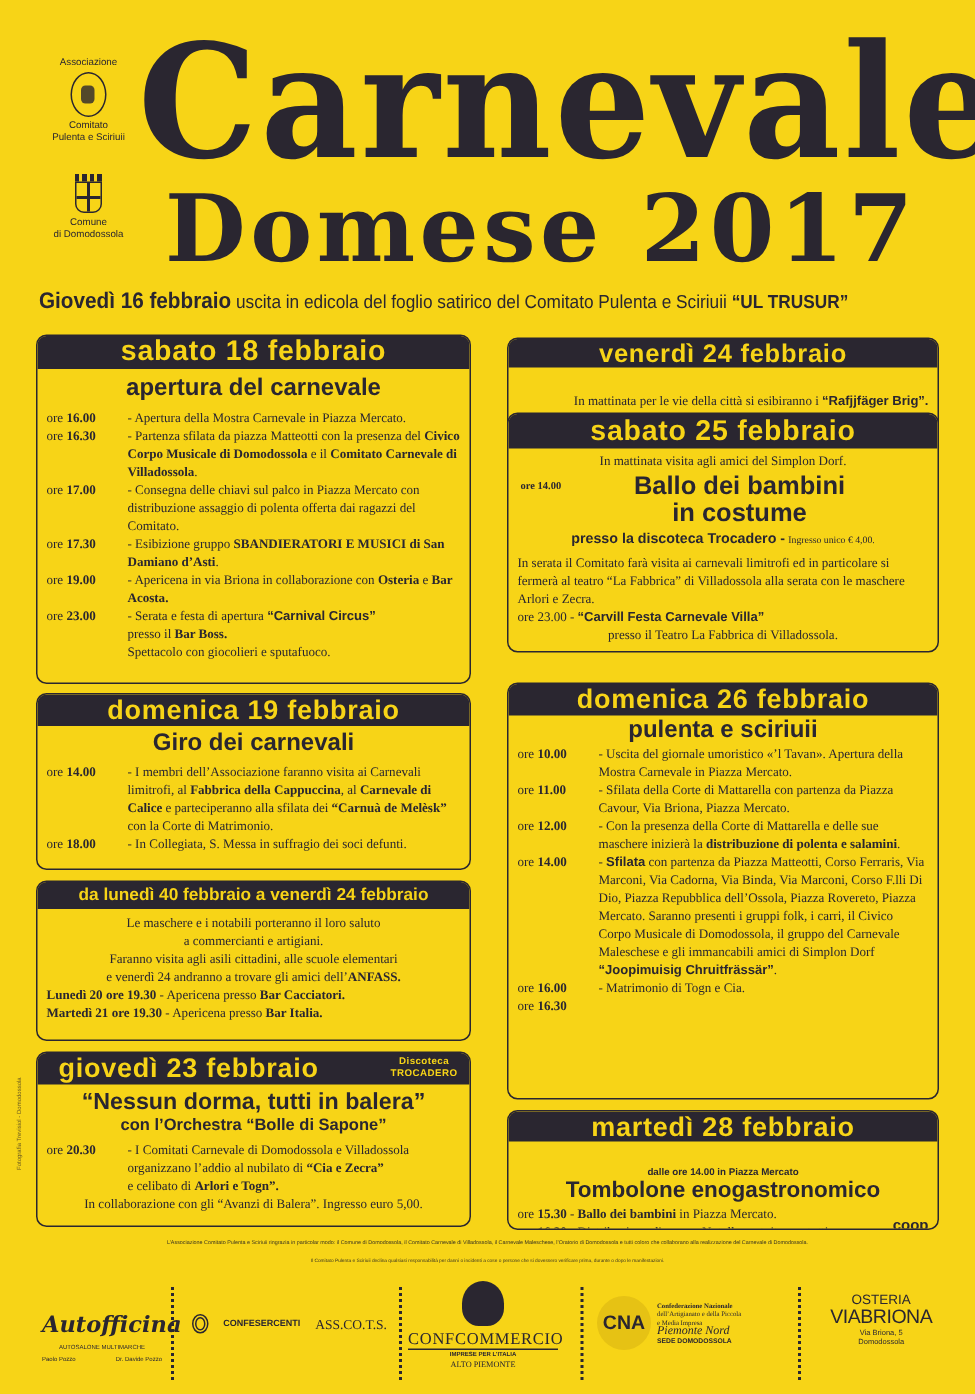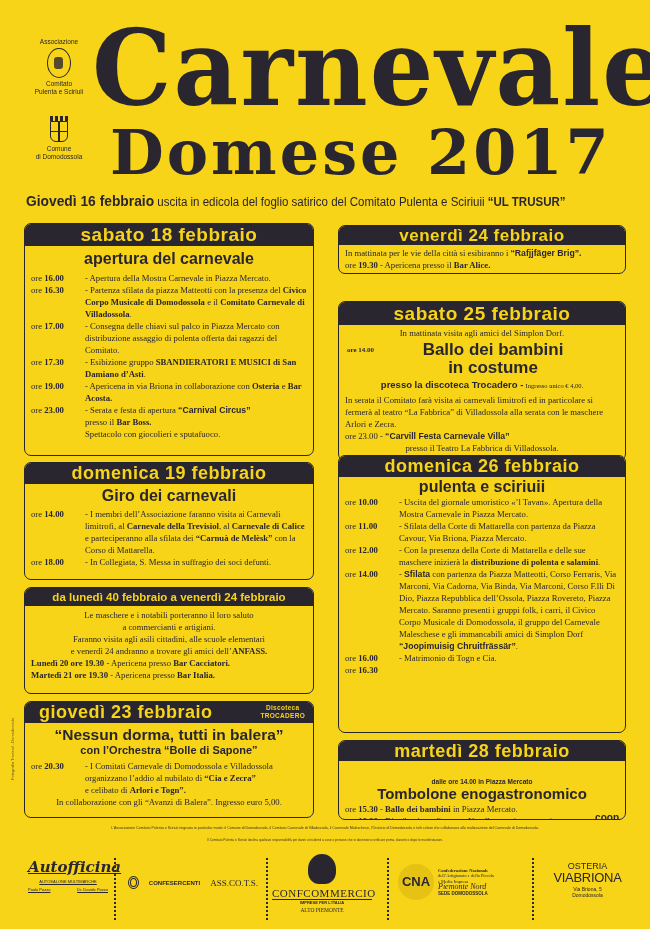--- a/index.html
+++ b/index.html
@@ -100,21 +100,21 @@
       </div>
   </div>
 </div>
 
 <div class="box" style="left:24px; top:462px; width:290px; height:118px;">
   <div class="bh" style="font-size:18px; line-height:21px;">domenica 19 febbraio</div>
   <div class="bb">
     <div class="big" style="font-size:16px; margin:1px 0 3px;">Giro dei carnevali</div>
     <div class="row">
         <span class="t"><span>ore</span> <b>14.00</b></span>
-        <span class="d"><span>- I membri dell’Associazione faranno visita ai Carnevali limitrofi, al</span> <b>Carnevale della Trevisiol</b><span>, al</span> <b>Carnevale di Calice</b> <span>e parteciperanno alla sfilata dei</span> <b>“Carnuà de Melèsk”</b> <span>con la Corso di Mattarella.</span></span>
+        <span class="d"><span>- I membri dell’Associazione faranno visita ai Carnevali limitrofi, al</span> <b>Fabbrica della Cappuccina</b><span>, al</span> <b>Carnevale di Calice</b> <span>e parteciperanno alla sfilata dei</span> <b>“Carnuà de Melèsk”</b> <span>con la Corte di Matrimonio.</span></span>
       </div>
     <div class="row">
         <span class="t"><span>ore</span> <b>18.00</b></span>
         <span class="d">- In Collegiata, S. Messa in suffragio dei soci defunti.</span>
       </div>
   </div>
 </div>
 
 <div class="box" style="left:24px; top:587px; width:290px; height:107px;">
   <div class="bh" style="font-size:11.5px; line-height:18px; letter-spacing:0;">da lunedì 40 febbraio a venerdì 24 febbraio</div>
@@ -137,29 +137,29 @@
     <div class="big" style="font-size:15.5px; margin-top:1px;">“Nessun dorma, tutti in balera”</div>
     <div class="big" style="font-size:11px; margin:2px 0 3px;">con l’Orchestra “Bolle di Sapone”</div>
     <div class="row">
         <span class="t"><span>ore</span> <b>20.30</b></span>
         <span class="d"><span>- I Comitati Carnevale di Domodossola e Villadossola organizzano l’addio al nubilato di</span> <b>“Cia e Zecra”</b><br><span>e celibato di</span> <b>Arlori e Togn”.</b></span>
       </div>
     <div class="c">In collaborazione con gli “Avanzi di Balera”.  Ingresso euro 5,00.</div>
   </div>
 </div>
 
-<div class="box" style="left:338px; top:225px; width:288px; height:49px;">
+<div class="box" style="left:338px; top:225px; width:288px; height:67px;">
   <div class="bh" style="font-size:17px; line-height:19px;">venerdì 24 febbraio</div>
-  <div class="bb" style="padding-top:2px;">
+  <div class="bb" style="padding-top:16px;text-align:right;">
     <p class="l"><span>In mattinata per le vie della città si esibiranno i</span> <b class="ss">“Rafjjfäger Brig”.</b></p>
     <p class="l"><span>ore</span> <b>19.30</b> <span>- Apericena presso il</span> <b>Bar Alice.</b></p>
   </div>
 </div>
 
-<div class="box" style="left:338px; top:301px; width:288px; height:160px;">
+<div class="box" style="left:338px; top:275px; width:288px; height:160px;">
   <div class="bh" style="font-size:19px; line-height:23px;">sabato 25 febbraio</div>
   <div class="bb" style="padding-top:2px;">
     <div class="c">In mattinata visita agli amici del Simplon Dorf.</div>
     <div style="position:relative; margin-top:2px;">
       <span style="position:absolute; left:2px; top:5px; font-size:7px; font-weight:bold;">ore 14.00</span>
       <div class="big" style="font-size:17px; padding-left:22px;">Ballo dei bambini</div>
       <div class="big" style="font-size:17px; padding-left:22px;">in costume</div>
     </div>
     <div class="c" style="margin:2px 0;"><b class="ss" style="font-size:9.5px;">presso la discoteca Trocadero -</b> <span style="font-size:6.5px;">Ingresso unico € 4,00.</span></div>
     <p class="l">In serata il Comitato farà visita ai carnevali limitrofi ed in particolare si fermerà al teatro “La Fabbrica” di Villadossola alla serata con le maschere Arlori e Zecra.</p>
@@ -208,21 +208,21 @@
     <span style="position:absolute; right:6px; bottom:6px; font-family:'Liberation Sans',sans-serif; font-weight:bold; font-size:10px; color:#2a2630; border-bottom:2px solid #2a2630; line-height:10px;">coop</span>
   </div>
 </div>
 
 <div class="sideways">Fotografia Trevisiol - Domodossola</div>
 
 <div class="foot1">L’Associazione Comitato Pulenta e Sciriuii ringrazia in particolar modo: il Comune di Domodossola, il Comitato Carnevale di Villadossola, il Carnevale Maleschese, l’Oratorio di Domodossola e tutti coloro che collaborano alla realizzazione del Carnevale di Domodossola.</div>
 <div class="foot2">Il Comitato Pulenta e Sciriuii declina qualsiasi responsabilità per danni o incidenti a cose o persone che si dovessero verificare prima, durante o dopo le manifestazioni.</div>
 
 <div class="sponsors">
-  <div class="sp" style="left:28px; width:80px; top:8px;text-decoration:underline;">
+  <div class="sp" style="left:28px; width:80px; top:24px;">
     <div style="font-family:'DejaVu Serif',serif; font-style:italic; font-weight:bold; font-size:15px;">Autofficina</div>
     <div style="font-size:4px; margin-top:3px;">AUTOSALONE MULTIMARCHE</div>
     <div style="display:flex; justify-content:space-between; font-size:4px; margin-top:3px;">
         <span>Paolo Pozzo</span>
         <span>Dr. Davide Pozzo</span>
       </div>
   </div>
   <div class="sep" style="left:114px;"></div>
   <div class="sp" style="left:128px; width:130px; top:26px; display:flex; gap:10px; align-items:center;">
     <span style="display:inline-block; width:13px; height:13px; border-radius:50%; border:3px double #2a2630;"></span>

